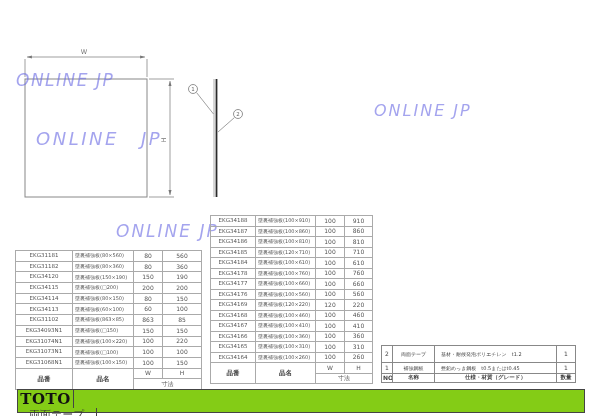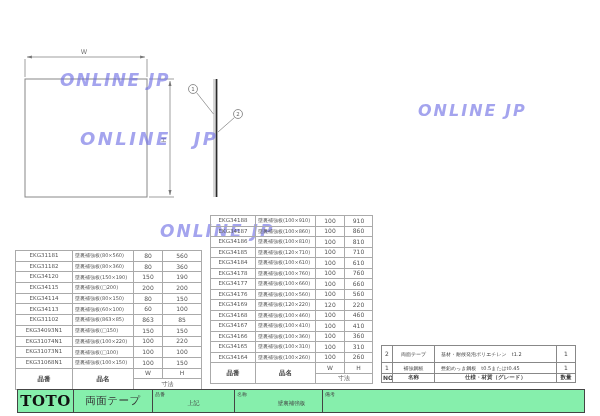--- a/index.html
+++ b/index.html
@@ -2,22 +2,22 @@
 <html><head>
 <meta charset="utf-8">
 <style>
   html,body{margin:0;padding:0;}
   body{
     width:600px;height:416px;position:relative;overflow:hidden;
     background:#ffffff;font-family:"DejaVu Sans","Liberation Sans",sans-serif;
     color:#555;
   }
   
-  .wm{position:absolute;font-style:italic;font-weight:bold;
-      color:rgba(108,108,228,0.62);white-space:nowrap;letter-spacing:1.5px;margin-left:44px;}
+  .wm{position:absolute;font-style:italic;font-weight:normal;
+      color:rgba(108,108,228,0.62);white-space:nowrap;letter-spacing:1.5px;}
   #wm1{left:16px;top:70px;font-size:17px;}
   #wm2{left:36px;top:128px;font-size:18px;word-spacing:14px;letter-spacing:2.5px;}
   #wm3{left:374px;top:101px;font-size:16px;letter-spacing:2px;}
   #wm4{left:116px;top:221px;font-size:17px;letter-spacing:2px;}
   
   #drawing{position:absolute;left:0;top:40px;}
   
   table.spec{position:absolute;border-collapse:collapse;table-layout:fixed;background:transparent;}
   table.spec td{border:1px solid #aaa;padding:0;line-height:1;text-align:center;
                 font-size:6px;color:#555;overflow:hidden;white-space:nowrap;}
@@ -35,21 +35,21 @@
   #bom td{border:1px solid #888;padding:0;line-height:1;text-align:center;
           font-size:6px;color:#444;overflow:hidden;white-space:nowrap;}
   #bom tbody tr:first-child td{height:16px;}
   #bom tbody tr td{height:10px;}
   #bom td.col-name{font-size:5px;}
   #bom td.col-spec{text-align:left;font-size:5px;padding-left:6px;}
   #bom tfoot td{height:8px;font-weight:bold;font-size:5.5px;}
   #bom tfoot td.no-h{text-align:left;padding-left:1px;font-size:6px;}
   
   #titleblock{position:absolute;left:17px;top:389px;width:566px;height:22px;
-              border:1.5px solid #444;display:flex;background:#86efac;}
+              border:1.5px solid #444;display:flex;background:#84cc16;flex-direction:column;}
   #titleblock .cell{border-right:1.2px solid #444;position:relative;
                     display:flex;align-items:center;justify-content:center;}
   #titleblock .cell:last-child{border-right:none;}
   .cell-logo{width:55px;font-family:"DejaVu Serif","Liberation Serif",serif;
              font-weight:bold;font-size:15px;color:#111;letter-spacing:0.5px;}
   .cell-doc{width:78px;font-size:10.5px;color:#333;letter-spacing:0.5px;}
   .cell-pn{width:81px;}
   .cell-nm{width:87px;}
   .cell-rm{flex:1;}
   .mini-label{position:absolute;top:1px;left:2px;font-size:5px;color:#444;}

